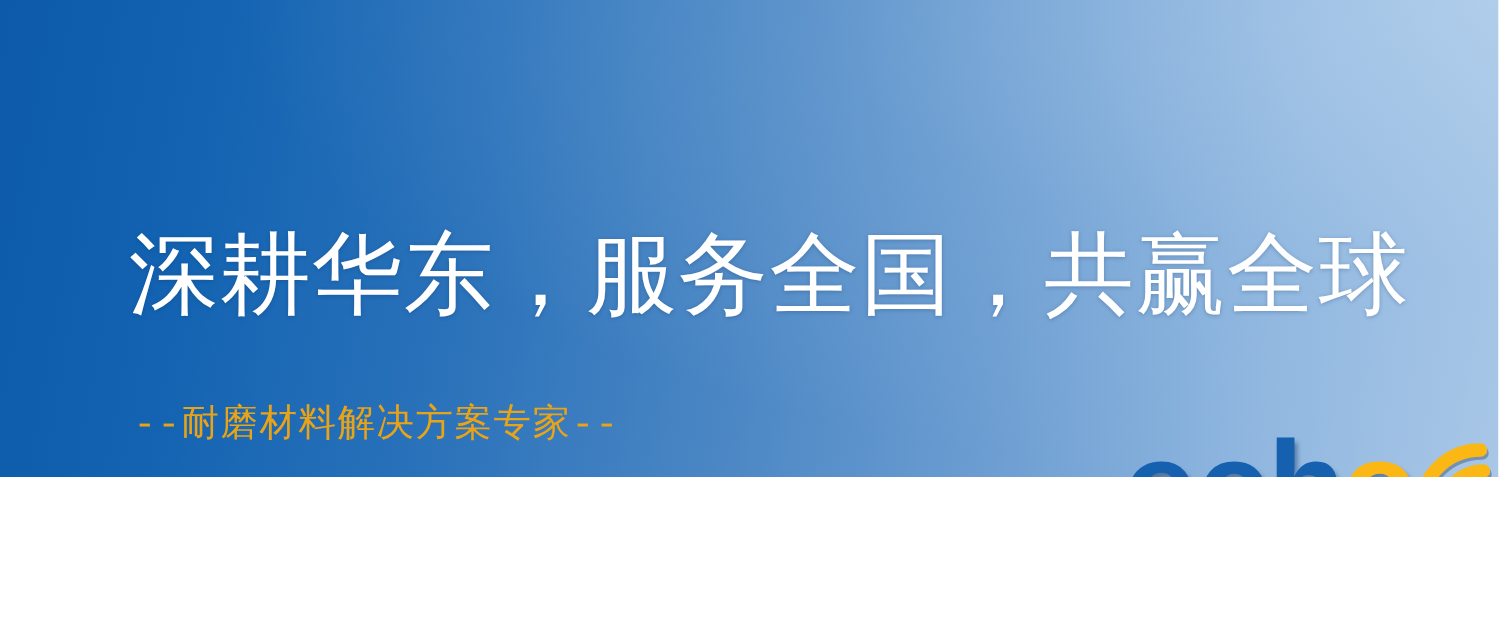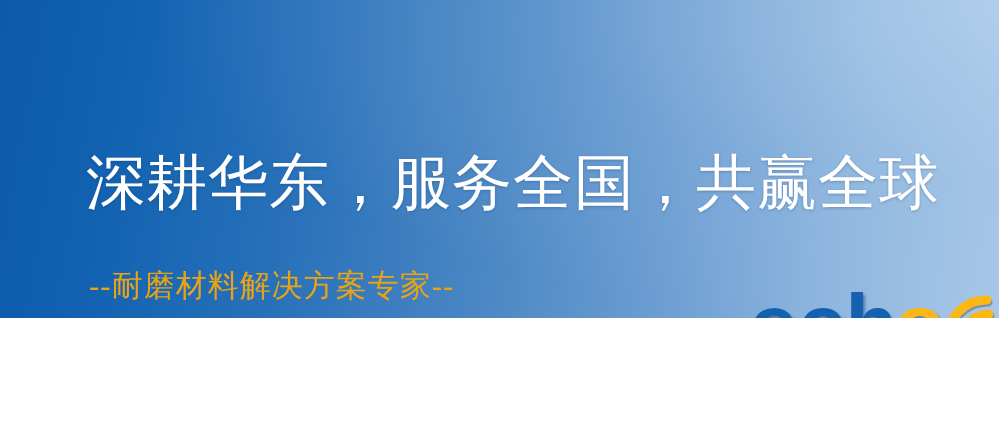--- a/index.html
+++ b/index.html
@@ -49,22 +49,22 @@
     white-space: nowrap;
     text-shadow: 0 1px 3px rgba(10, 45, 90, 0.28);
   }
 
   
   #subtitle {
     position: absolute;
     left: 89px;
     top: 265px;
     color: #e8a317;
-    font-family: Liberation Serif, serif;
-    font-size: 31px;
+    font-family: Liberation Mono, monospace;
+    font-size: 25px;
     letter-spacing: 1px;
     white-space: nowrap;
   }
 
   
   #logo {
     position: absolute;
     left: 748px;
     top: 292px;
     width: 246px;

